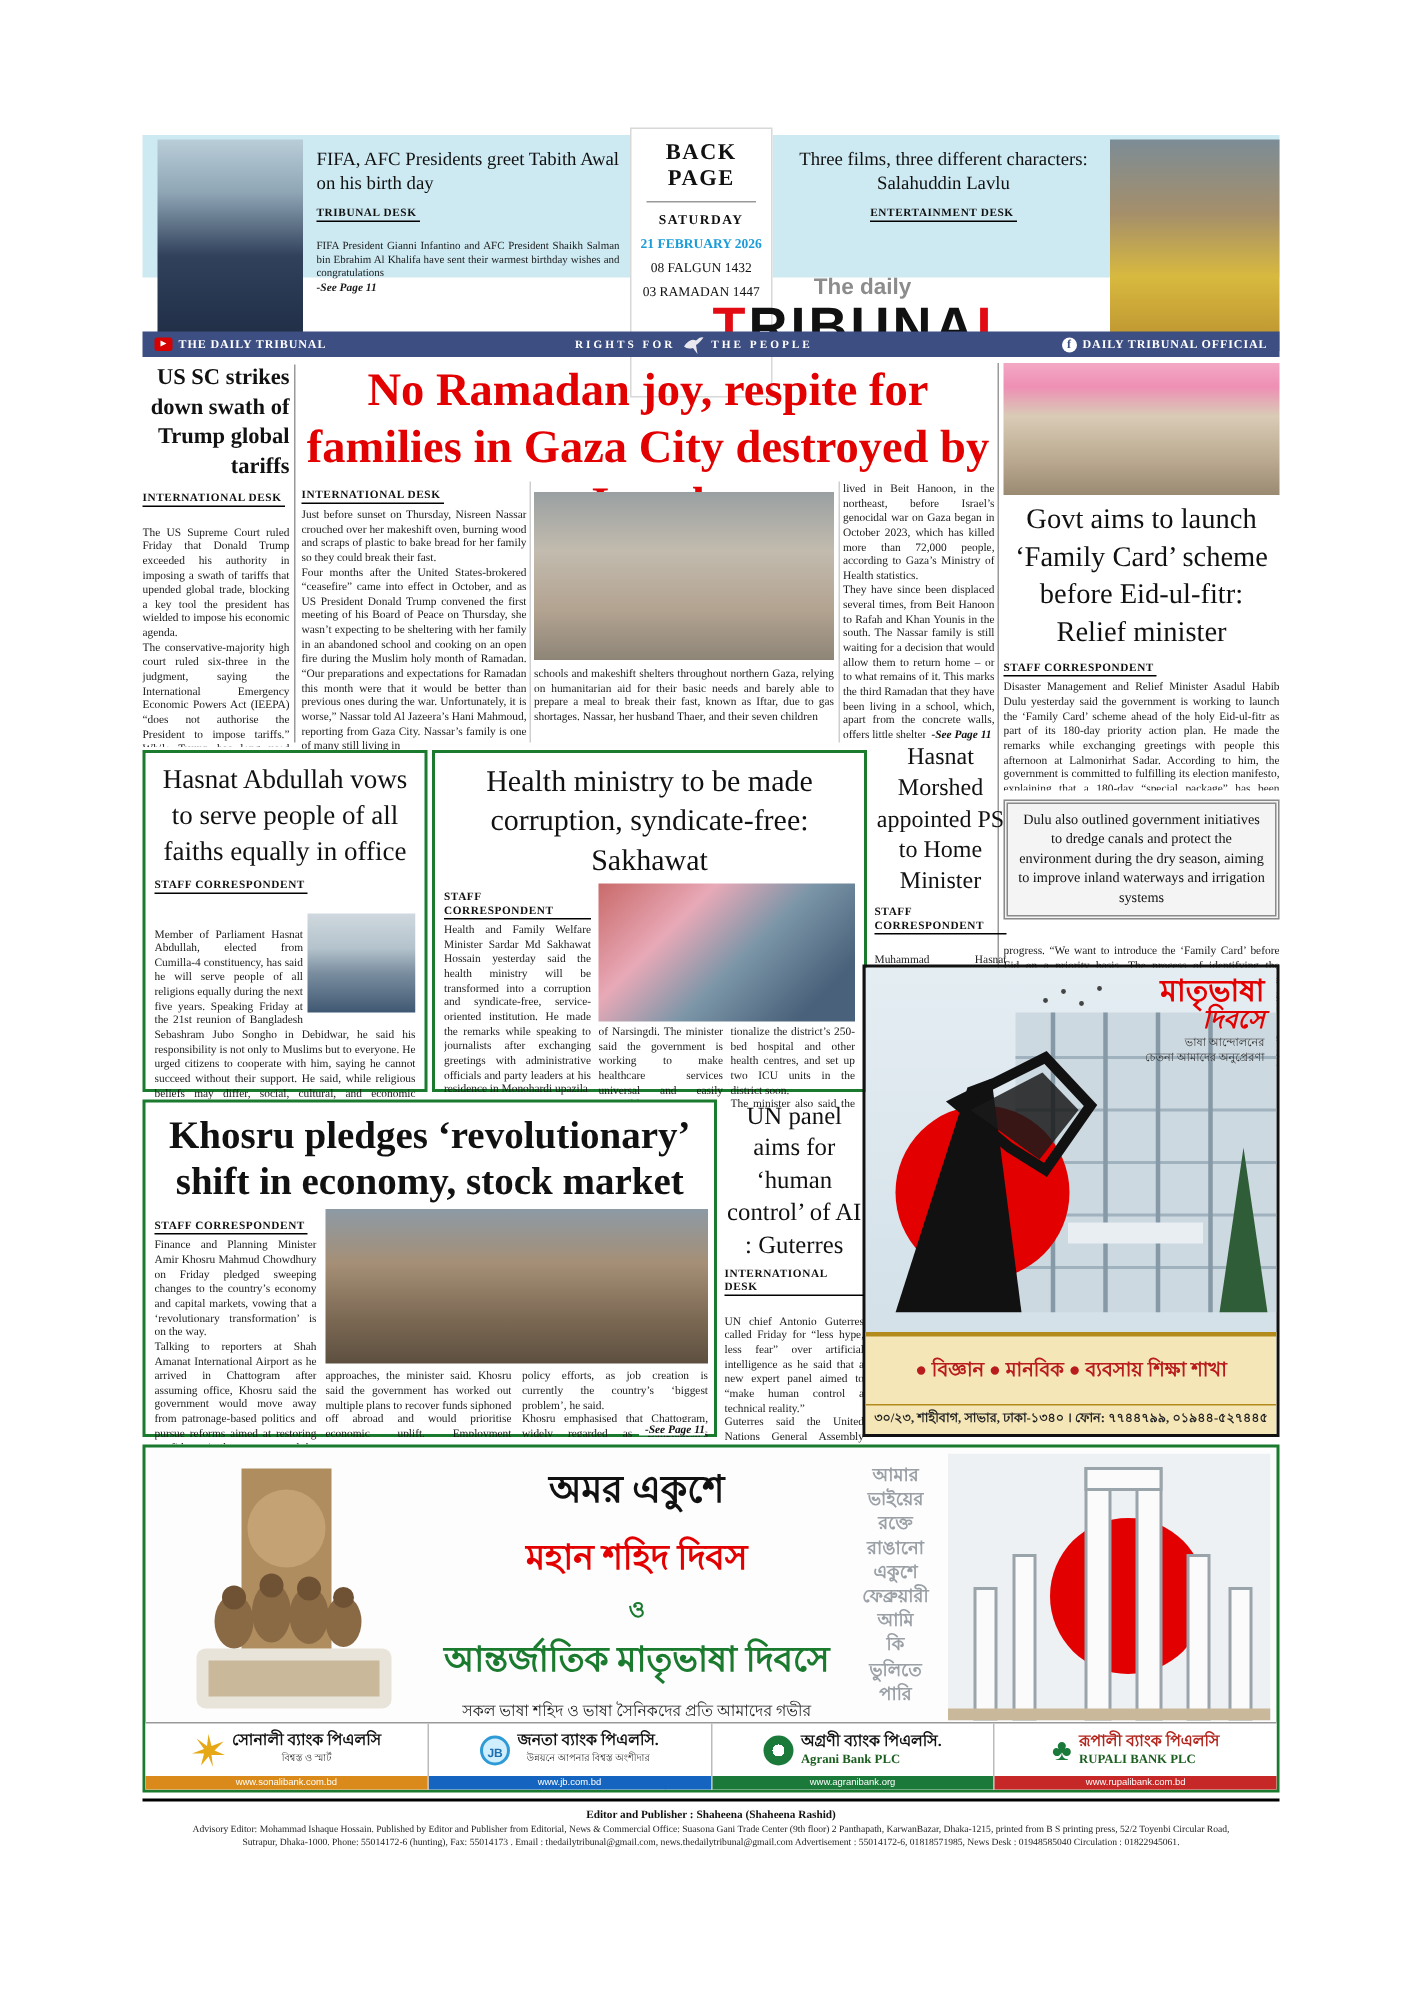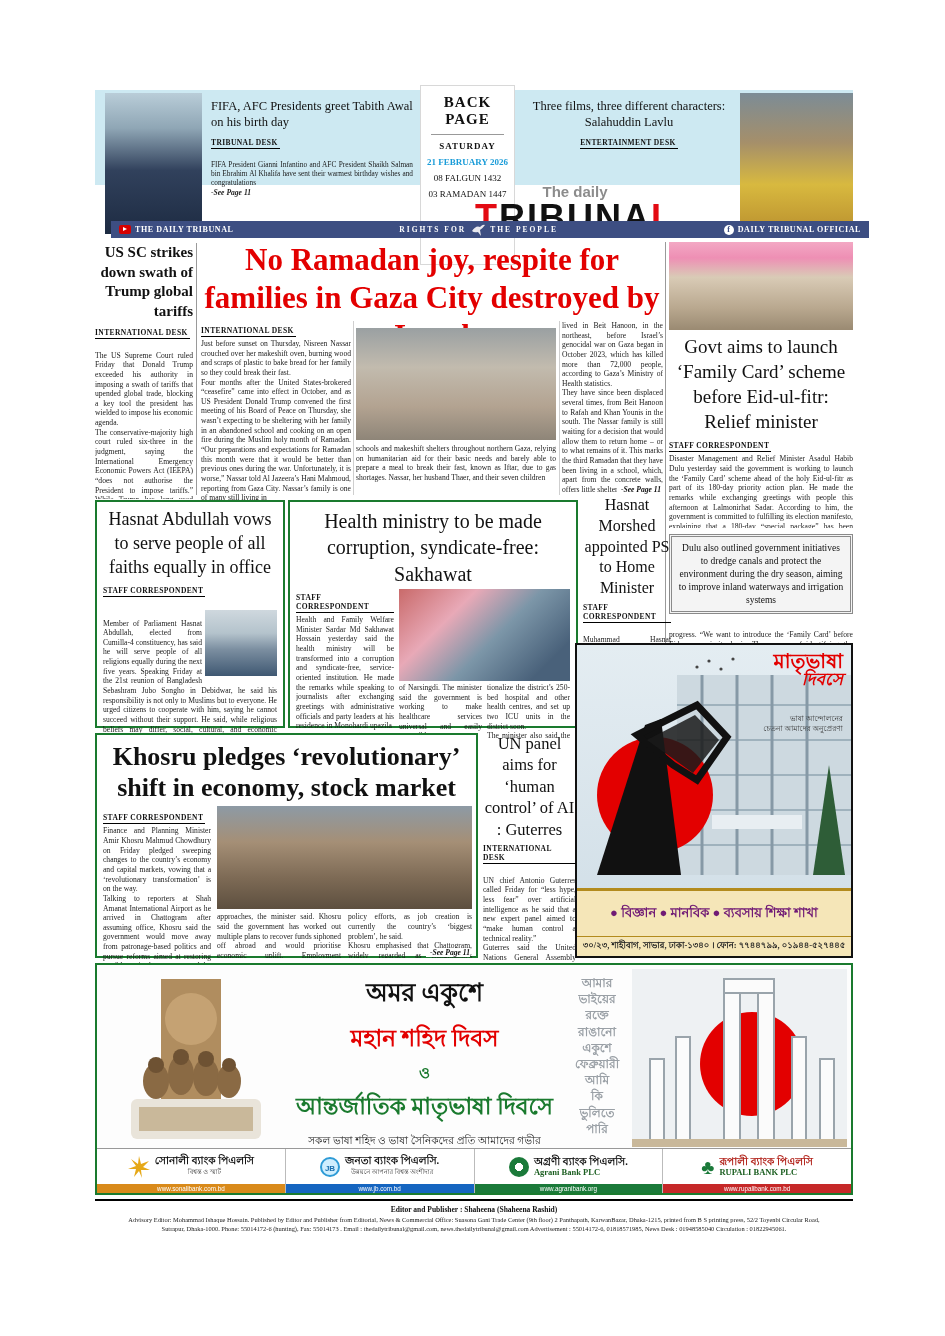--- a/index.html
+++ b/index.html
@@ -50,24 +50,24 @@
   .t1{font-size:15px;font-weight:bold;text-align:right;line-height:1.3;}
   .t2{font-size:19px;text-align:center;line-height:1.32;}
   .t3{font-size:16px;text-align:center;line-height:1.3;}
   .t4{font-size:26px;font-weight:bold;text-align:center;line-height:1.2;}
   .greenbox{border:2px solid #1a7a2e;box-sizing:border-box;padding:6px;background:#fff;}
   .quote{border:3px double #8a8a8a;background:#f4f4f4;padding:5px 6px;text-align:center;
          font-size:9.5px;line-height:1.35;margin:6px 0;}
   .savar{border:2px solid #111;box-sizing:border-box;background:linear-gradient(180deg,#e4edf2,#cfdde6);overflow:hidden;text-decoration:underline;}
   .savar-brand1{color:#e30000;font-weight:bold;font-size:20px;line-height:1;}
   .savar-brand2{color:#e30000;font-weight:bold;font-size:17px;font-style:italic;line-height:1.1;}
-  .savar-sub{font-size:7.5px;color:#333;line-height:1.35;margin-top:24px;}
+  .savar-sub{font-size:7.5px;color:#333;line-height:1.35;}
   .savar-panel{position:absolute;left:0;right:0;bottom:0;background:#f5e6b8;border-top:2px solid #b38b1d;text-align:center;}
   .savar-name{font-size:24px;font-weight:bold;color:#a31200;padding:3px 0 1px;}
-  .savar-deps{font-size:13px;font-weight:bold;color:#701a75;border-top:1px solid #b38b1d;padding:12px 0;}
+  .savar-deps{font-size:13px;font-weight:bold;color:#b91c1c;border-top:1px solid #b38b1d;padding:12px 0;}
   .savar-addr{font-size:8.5px;font-weight:bold;color:#222;border-top:1px solid #b38b1d;padding:2px 0 3px;}
   .ek-l1{font-size:25px;font-weight:bold;color:#111;}
   .ek-l2{font-size:23px;font-weight:bold;color:#e30000;margin-top:4px;}
   .ek-l3{font-size:15px;font-weight:bold;color:#1a7a2e;margin-top:2px;}
   .ek-l4{font-size:23px;font-weight:bold;color:#1a7a2e;margin-top:2px;}
   .ek-l5{font-size:10.5px;color:#222;margin-top:6px;}
   .ek-l6{font-size:30px;font-weight:bold;font-style:italic;color:#cc0000;margin-top:6px;}
   .poem{font-size:12px;color:#9aa0a6;line-height:1.35;text-align:center;white-space:pre-line;font-weight:bold;}
   .bankstrip{position:absolute;left:0;right:0;bottom:0;height:44px;border-top:1px solid #999;
              display:flex;background:#fff;}
@@ -119,21 +119,21 @@
   <div class="abs" style="left:430px;top:13px;width:208px;">
     <div class="teaser-title" style="text-align:center">Three films, three different characters: Salahuddin Lavlu</div>
     <div style="text-align:center"><span class="desk">ENTERTAINMENT DESK</span></div>
   </div>
 
   <div class="abs" style="left:270px;top:98px;width:420px;text-align:center;">
     <div class="tagline">The daily</div>
     <div class="logo"><span class="red">T</span><span>RIBUNA</span><span class="red">L</span></div>
   </div>
 
-  <div class="abs navbar" style="left:16px;top:136px;width:758px;height:17px;gap:12px;">
+  <div class="abs navbar" style="left:0;top:136px;width:758px;height:17px;gap:12px;">
     <div class="grp">
       <span class="yt"></span>
       <span class="nav-label">THE DAILY TRIBUNAL</span>
     </div>
     <div class="grp">
       <span class="motto">RIGHTS FOR</span>
       <svg width="16" height="14" viewBox="0 0 16 14">
           <path d="M2 8 Q6 2 10 4 Q13 1 15 2 Q12 6 10 7 L11 13 L8 9 Q4 10 2 8Z" fill="#e8e8ee"></path>
         </svg>
       <span class="motto">THE PEOPLE</span>

